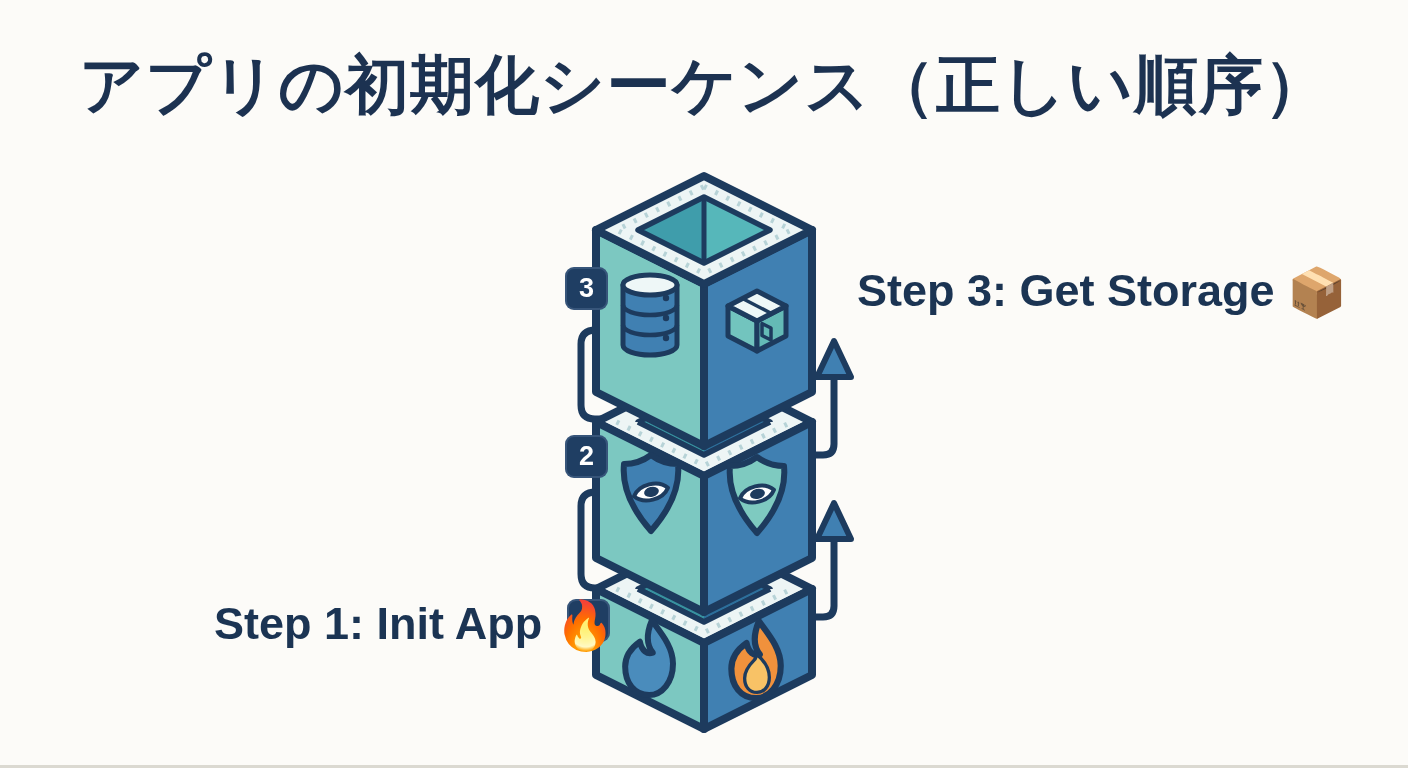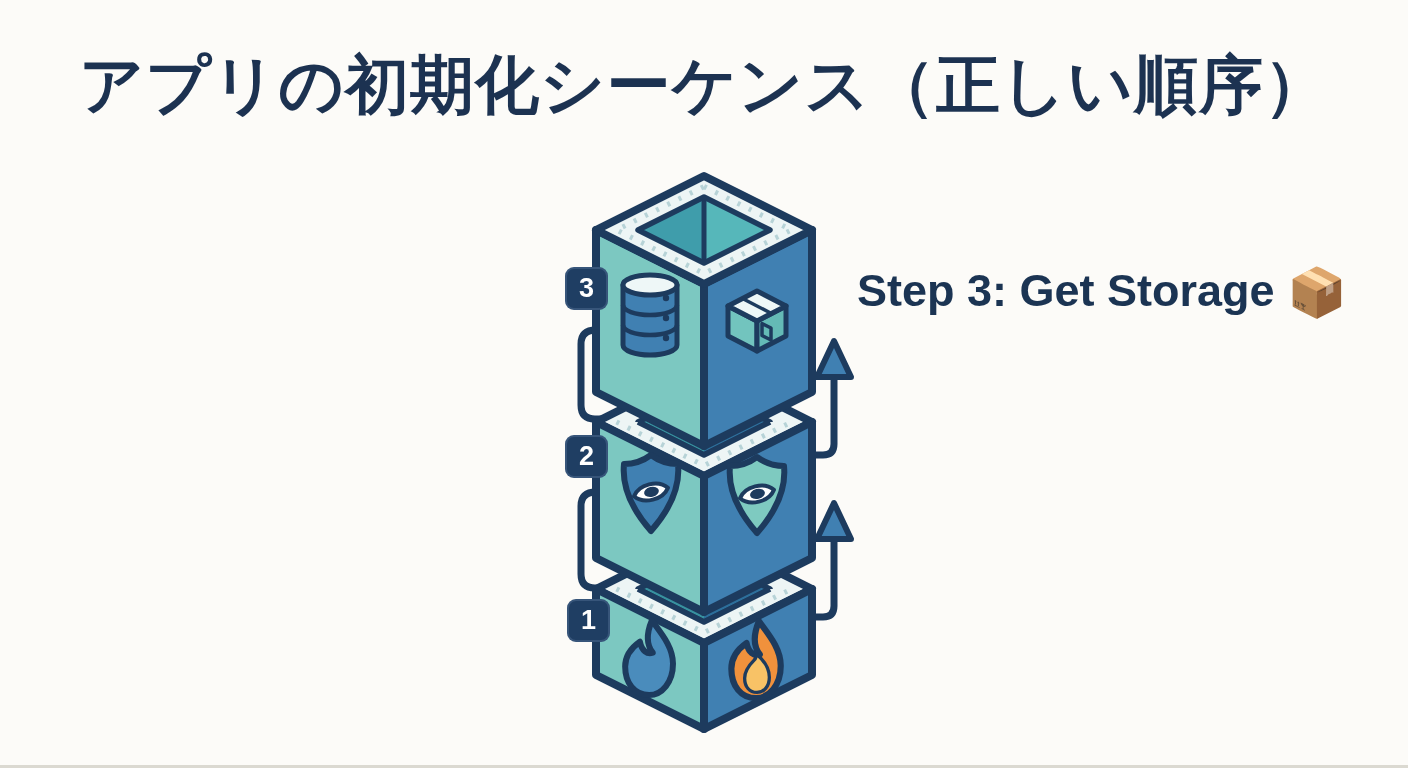--- a/index.html
+++ b/index.html
@@ -127,15 +127,19 @@
   </svg>
 
   <div class="badge" style="left:565px;top:267px">3</div>
   <div class="badge" style="left:565px;top:435px">2</div>
   <div class="badge" style="left:567px;top:599px">1</div>
 
   <div class="step-label" style="left:857px;top:264px">
     <span>Step 3: Get Storage</span>
     <span class="emoji">📦</span>
   </div>
+  <div class="step-label" style="left:214px;top:597px">
+    <span>Step 1: Init App</span>
+    <span class="emoji">🔥</span>
+  </div>
 
   <div class="bottom-line"></div>
 </div>
 
 </body></html>

